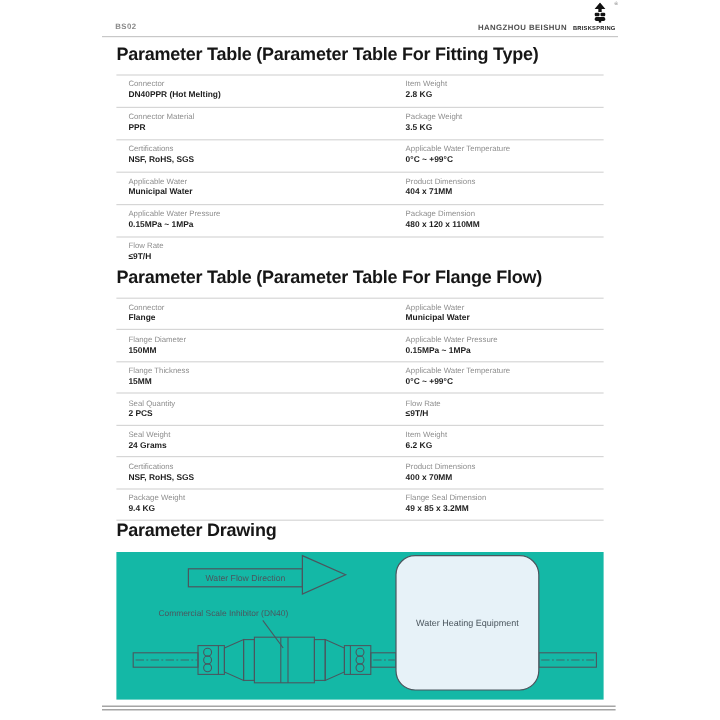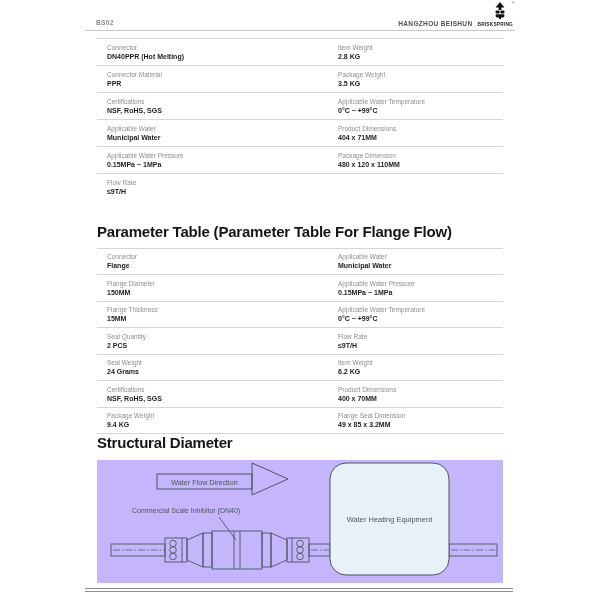--- a/index.html
+++ b/index.html
@@ -30,21 +30,21 @@
   .t-row{display:flex;border-top:1px solid #d6d6d6;box-sizing:border-box;}
   .tbl1 .t-row{height:27px;}
   .tbl2 .t-row{height:26.5px;}
   .tbl2{border-bottom:1px solid #d6d6d6;}
   .cell{box-sizing:border-box;padding-top:3.5px;}
   .c-l{width:241px;padding-left:10px;}
   .c-r{flex:1;}
   .lbl{font-size:6.5px;color:#8e8e8e;line-height:1.4;}
   .val{font-size:7px;font-weight:bold;color:#1d1d1d;line-height:1.55;}
   
-  .panel{margin-top:8px;width:406px;height:123px;background:#c4b5fd;position:relative;}
+  .panel{margin-top:8px;width:406px;height:123px;background:#14b8a6;position:relative;}
   .panel svg{display:block;}
   
   .footer-rule{position:absolute;left:85px;top:588px;width:428px;height:2px;
     border-top:1px solid #8f8f8f;border-bottom:1px solid #8f8f8f;}
 </style>
 </head>
 <body>
 
 <div class="header">
   <span class="model">BS02</span>
@@ -58,20 +58,21 @@
       <rect x="2.6" y="8.6" width="4" height="3" rx="1" fill="#111"></rect>
       <rect x="7.4" y="8.6" width="4" height="3" rx="1" fill="#111"></rect>
       <rect x="2.6" y="12.2" width="8.8" height="3.2" rx="1.4" fill="#111"></rect>
       <rect x="6" y="15" width="2" height="2" fill="#111"></rect>
     </svg>
     <span class="regmark">®</span>
   </div>
 </div>
 
 <div class="section" id="sec-fitting">
+  <h2 class="sec-title">Parameter Table (Parameter Table For Fitting Type)</h2>
   <div class="ptable tbl1">
   <div class="t-row">
     <div class="cell c-l">
       <div class="lbl">Connector</div>
       <div class="val">DN40PPR (Hot Melting)</div>
     </div>
     <div class="cell c-r">
       <div class="lbl">Item Weight</div>
       <div class="val">2.8 KG</div>
     </div>
@@ -210,21 +211,21 @@
     </div>
     <div class="cell c-r">
       <div class="lbl">Flange Seal Dimension</div>
       <div class="val">49 x 85 x 3.2MM</div>
     </div>
   </div>
 </div>
 </div>
 
 <div class="section" id="sec-drawing">
-  <h2 class="sec-title">Structural Diameter</h2>
+  <h2 class="sec-title">Parameter Drawing</h2>
   <div class="panel">
     <svg width="406" height="123" viewBox="0 0 406 123" fill="none" stroke="#4b565e" stroke-width="1">
 
       <g>
         <rect x="60" y="14" width="95" height="15"></rect>
         <polygon points="155,3 191,19 155,35"></polygon>
         <text x="107.5" y="24.5" text-anchor="middle" font-size="7.2" fill="#4b565e" stroke="none">Water Flow Direction</text>
       </g>
 
       <text x="35" y="53" font-size="7" fill="#4b565e" stroke="none">Commercial Scale Inhibitor (DN40)</text>

